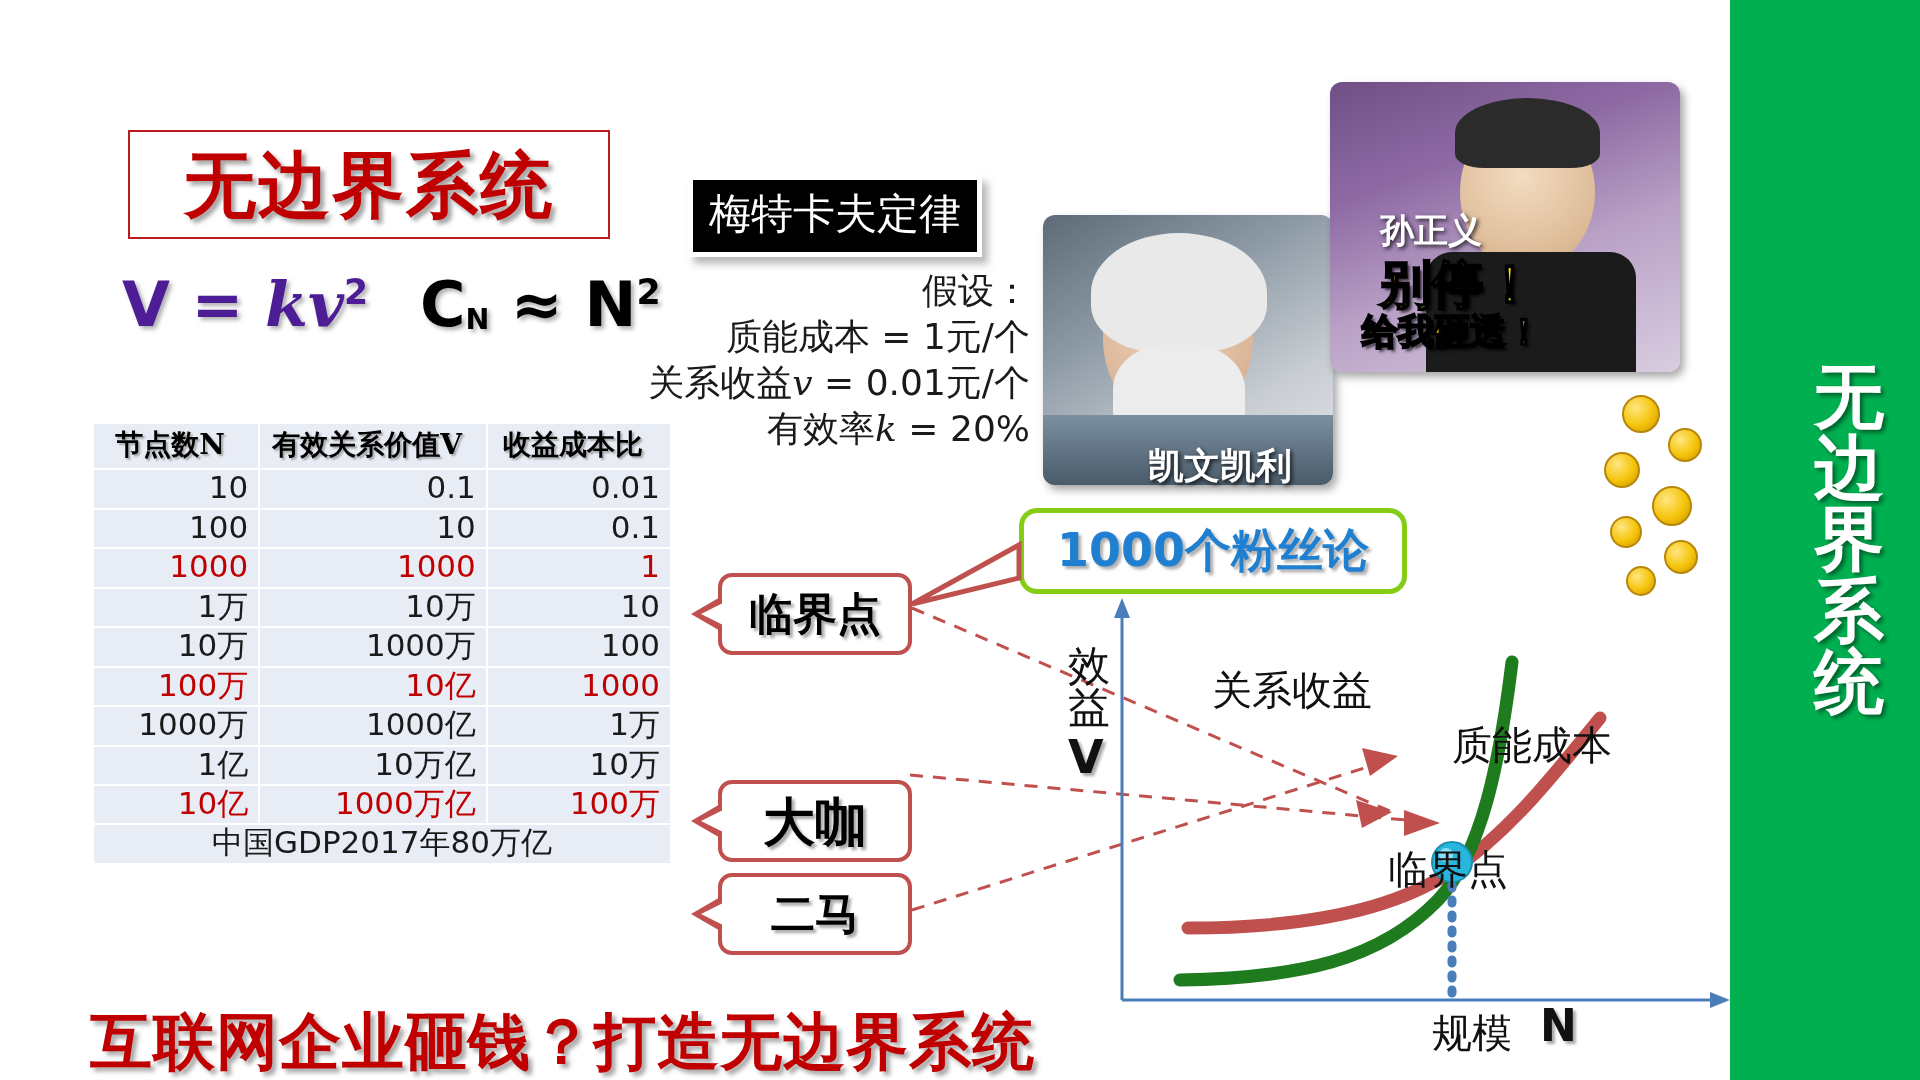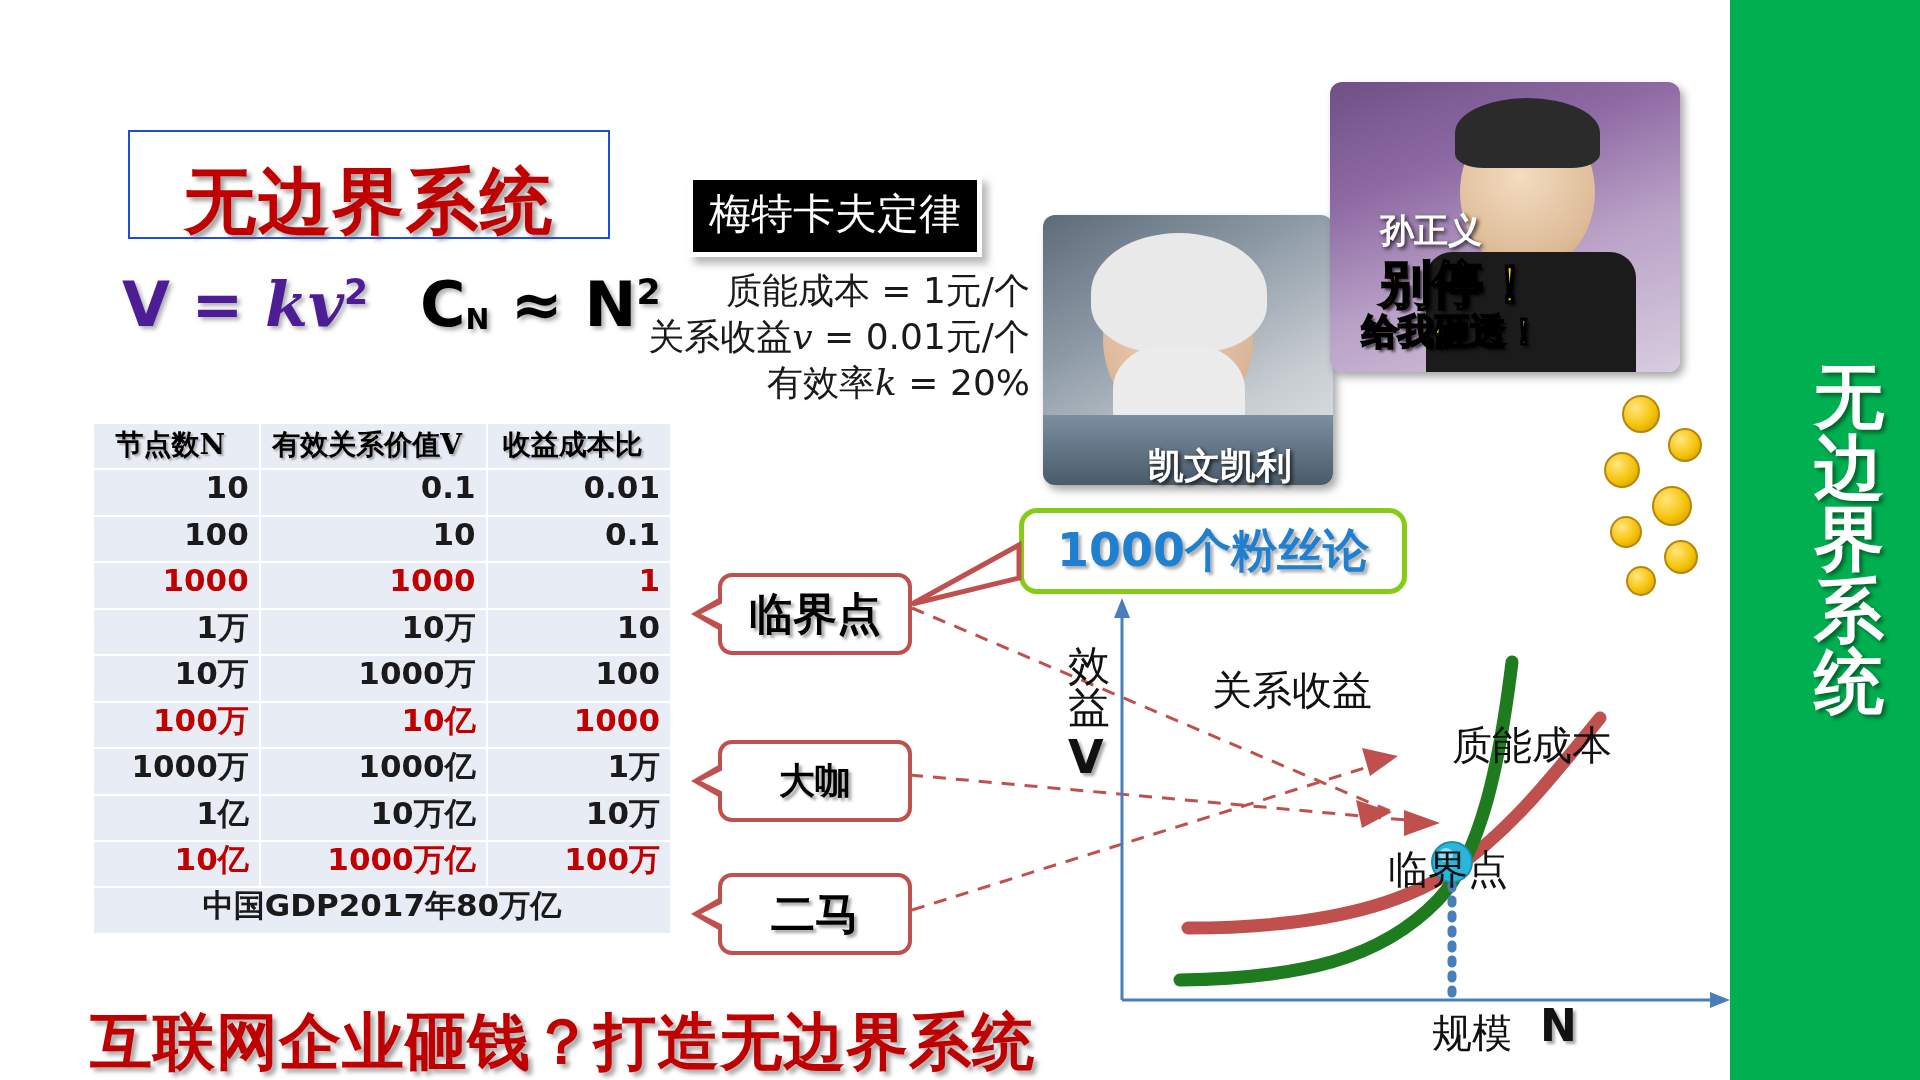--- a/index.html
+++ b/index.html
@@ -24,22 +24,22 @@
     color:#ffffff;font-weight:bold;font-size:70px;line-height:1.02;
     text-align:center;letter-spacing:0;
     text-shadow:3px 3px 4px rgba(0,0,0,.45);
     font-family:"DejaVu Sans","Liberation Sans",sans-serif;
   }
   .band-text span{display:block;}
 
   
   .title-box{
     position:absolute;left:128px;top:130px;width:478px;height:105px;
-    border:2px solid #1d4ed8;background:#ffffff;
-    display:flex;align-items:flex-end;justify-content:center;
+    border:2px solid #b91c1c;background:#ffffff;
+    display:flex;align-items:center;justify-content:center;
   }
   .title-text{
     color:#c00000;font-weight:bold;font-size:72px;line-height:1;
     letter-spacing:2px;
     font-family:"DejaVu Serif","Liberation Serif",serif;
     text-shadow:4px 4px 4px rgba(90,90,90,.55);
     white-space:nowrap;
   }
 
   
@@ -82,23 +82,23 @@
   .assume div{white-space:nowrap;}
 
   
   .tbl{
     position:absolute;left:92px;top:422px;width:580px;
     border-collapse:collapse;
     font-family:"DejaVu Sans","Liberation Sans",sans-serif;
   }
   .tbl td,.tbl th{
     background:#e8ecf4;border:2px solid #ffffff;
-    padding:1px 10px 10px 10px;
+    padding:1px 10px 3px 10px;
     font-size:31px;color:#1a1a1a;text-align:right;
-    line-height:1.08;font-weight:bold;
+    line-height:1.08;font-weight:normal;
   }
   .tbl th{
     font-weight:bold;text-align:center;font-size:28px;color:#000;
     font-family:"DejaVu Serif","Liberation Serif",serif;
     text-shadow:2px 2px 2px rgba(120,120,120,.6);
     padding:6px 20px 8px 8px;
   }
   .tbl tr.hl td{color:#c00000;}
   .tbl td.gdp{text-align:center;font-size:31px;}
   .col1{width:158px;}
@@ -123,21 +123,21 @@
     border-right:31px solid #c0504d;
   }
   .callout .tail-in{
     position:absolute;left:-21px;top:50%;margin-top:-11px;
     width:0;height:0;
     border-top:11px solid transparent;
     border-bottom:11px solid transparent;
     border-right:22px solid #ffffff;
   }
   #callout-critical{left:718px;top:573px;width:186px;height:74px;font-size:44px;}
-  #callout-daka{left:718px;top:740px;width:186px;height:74px;font-size:36px;}
+  #callout-daka{left:718px;top:780px;width:186px;height:74px;font-size:52px;align-items:flex-end;}
   #callout-erma{left:718px;top:873px;width:186px;height:74px;font-size:44px;}
 
   
   .bubble{
     position:absolute;left:1019px;top:508px;width:378px;height:76px;
     background:#ffffff;border:5px solid #84cc16;border-radius:18px;
     display:flex;align-items:center;justify-content:center;
     color:#1f7fd0;font-weight:bold;font-size:46px;
     text-shadow:3px 3px 3px rgba(110,110,110,.55);
     font-family:"DejaVu Sans","Liberation Sans",sans-serif;
@@ -218,20 +218,21 @@
   <div class="formula">
     <span>V = </span><span class="it">kv</span><sup>2</sup>
   </div>
   <div class="formula2">
     <span>C</span><sub>N</sub><span> ≈ N</span><sup>2</sup>
   </div>
 
   <div class="metcalfe">梅特卡夫定律</div>
 
   <div class="assume">
+    <div>假设：</div>
     <div>
       <span>质能成本 = </span><span>1元/个</span>
     </div>
     <div>
       <span>关系收益</span><span class="it">v</span><span> = 0.01元/个</span>
     </div>
     <div>
       <span>有效率</span><span class="it">k</span><span> = 20%</span>
     </div>
   </div>

